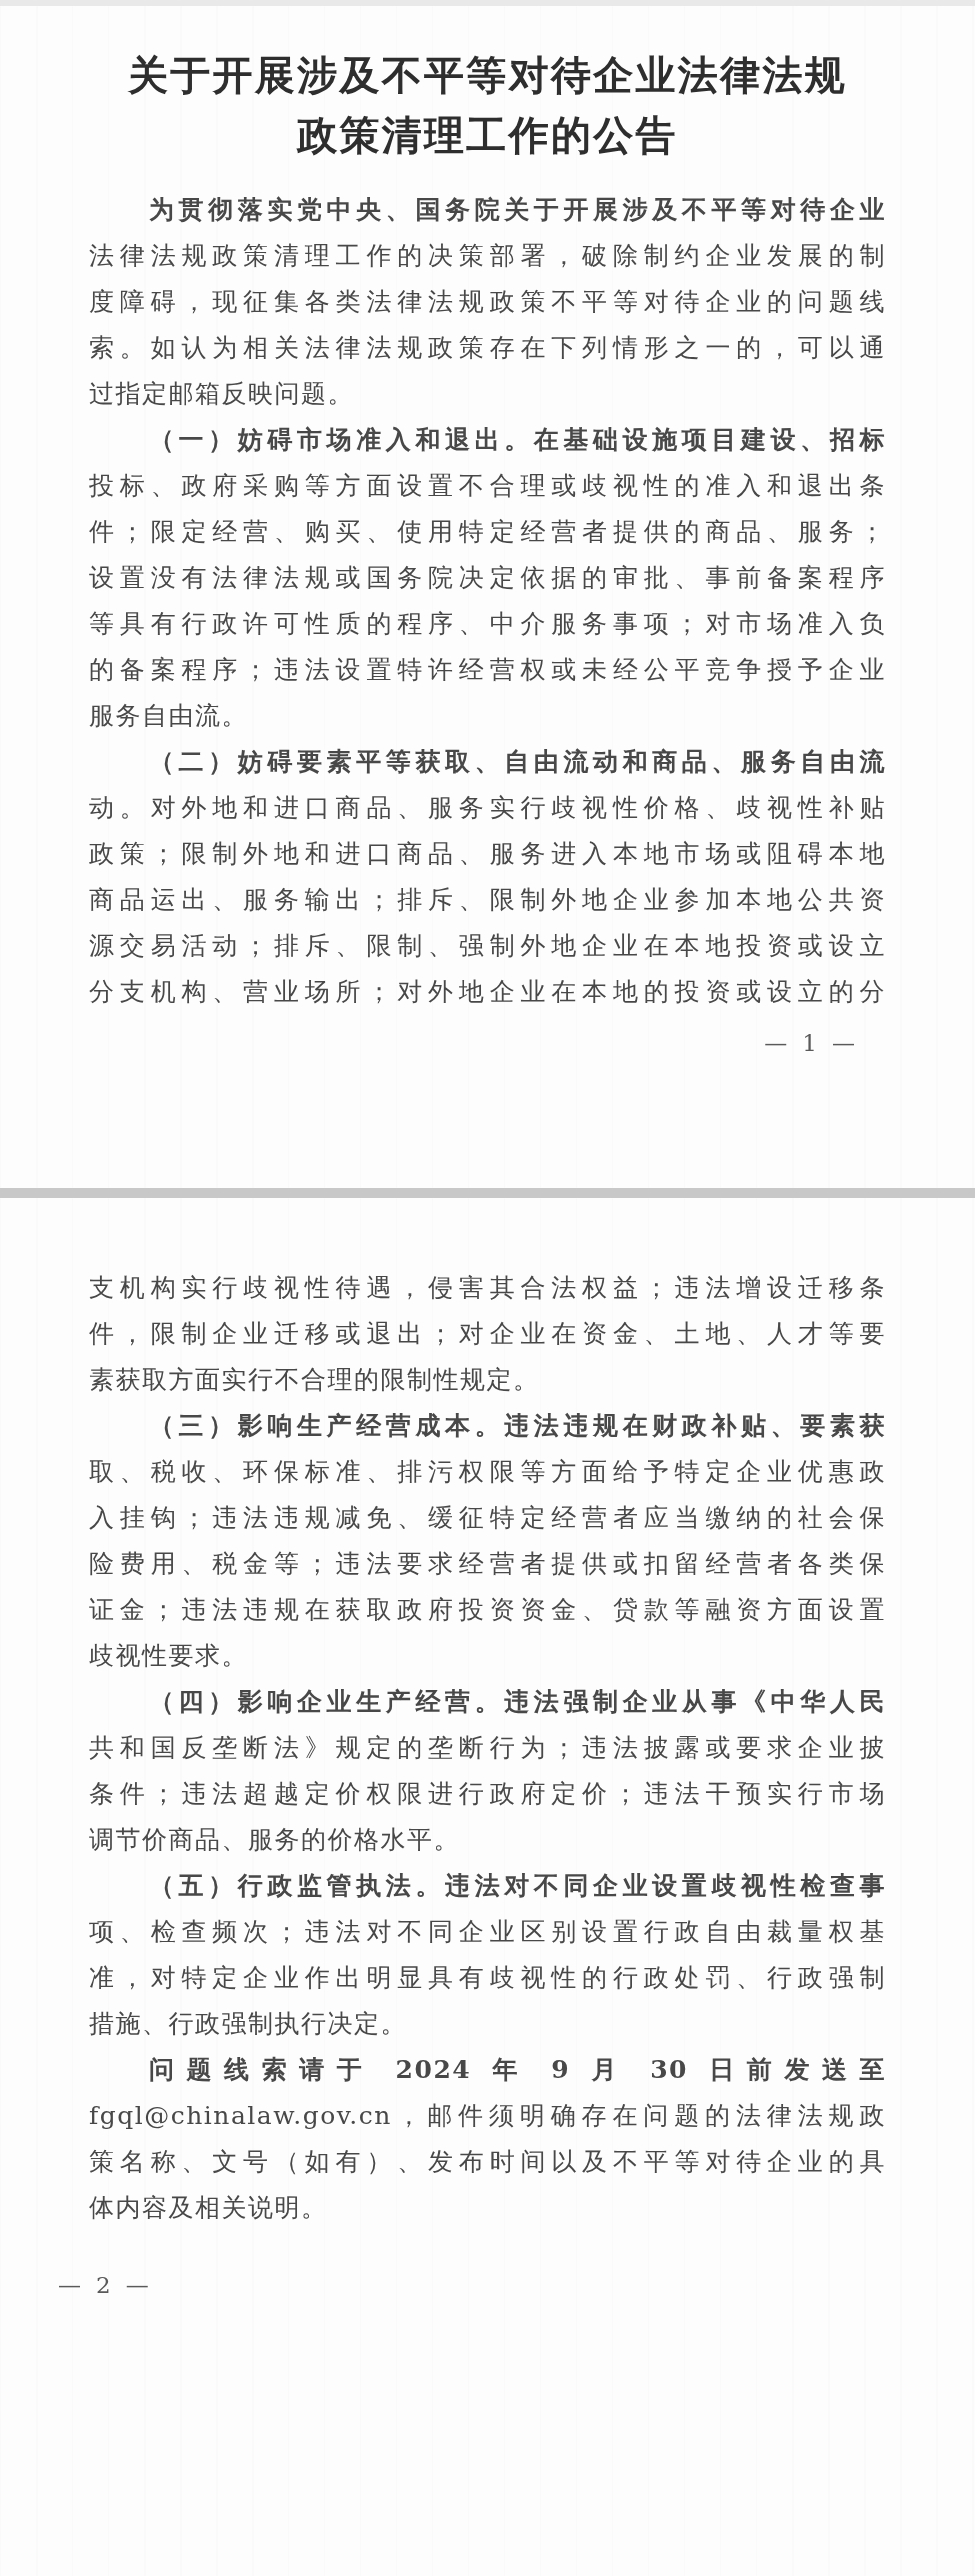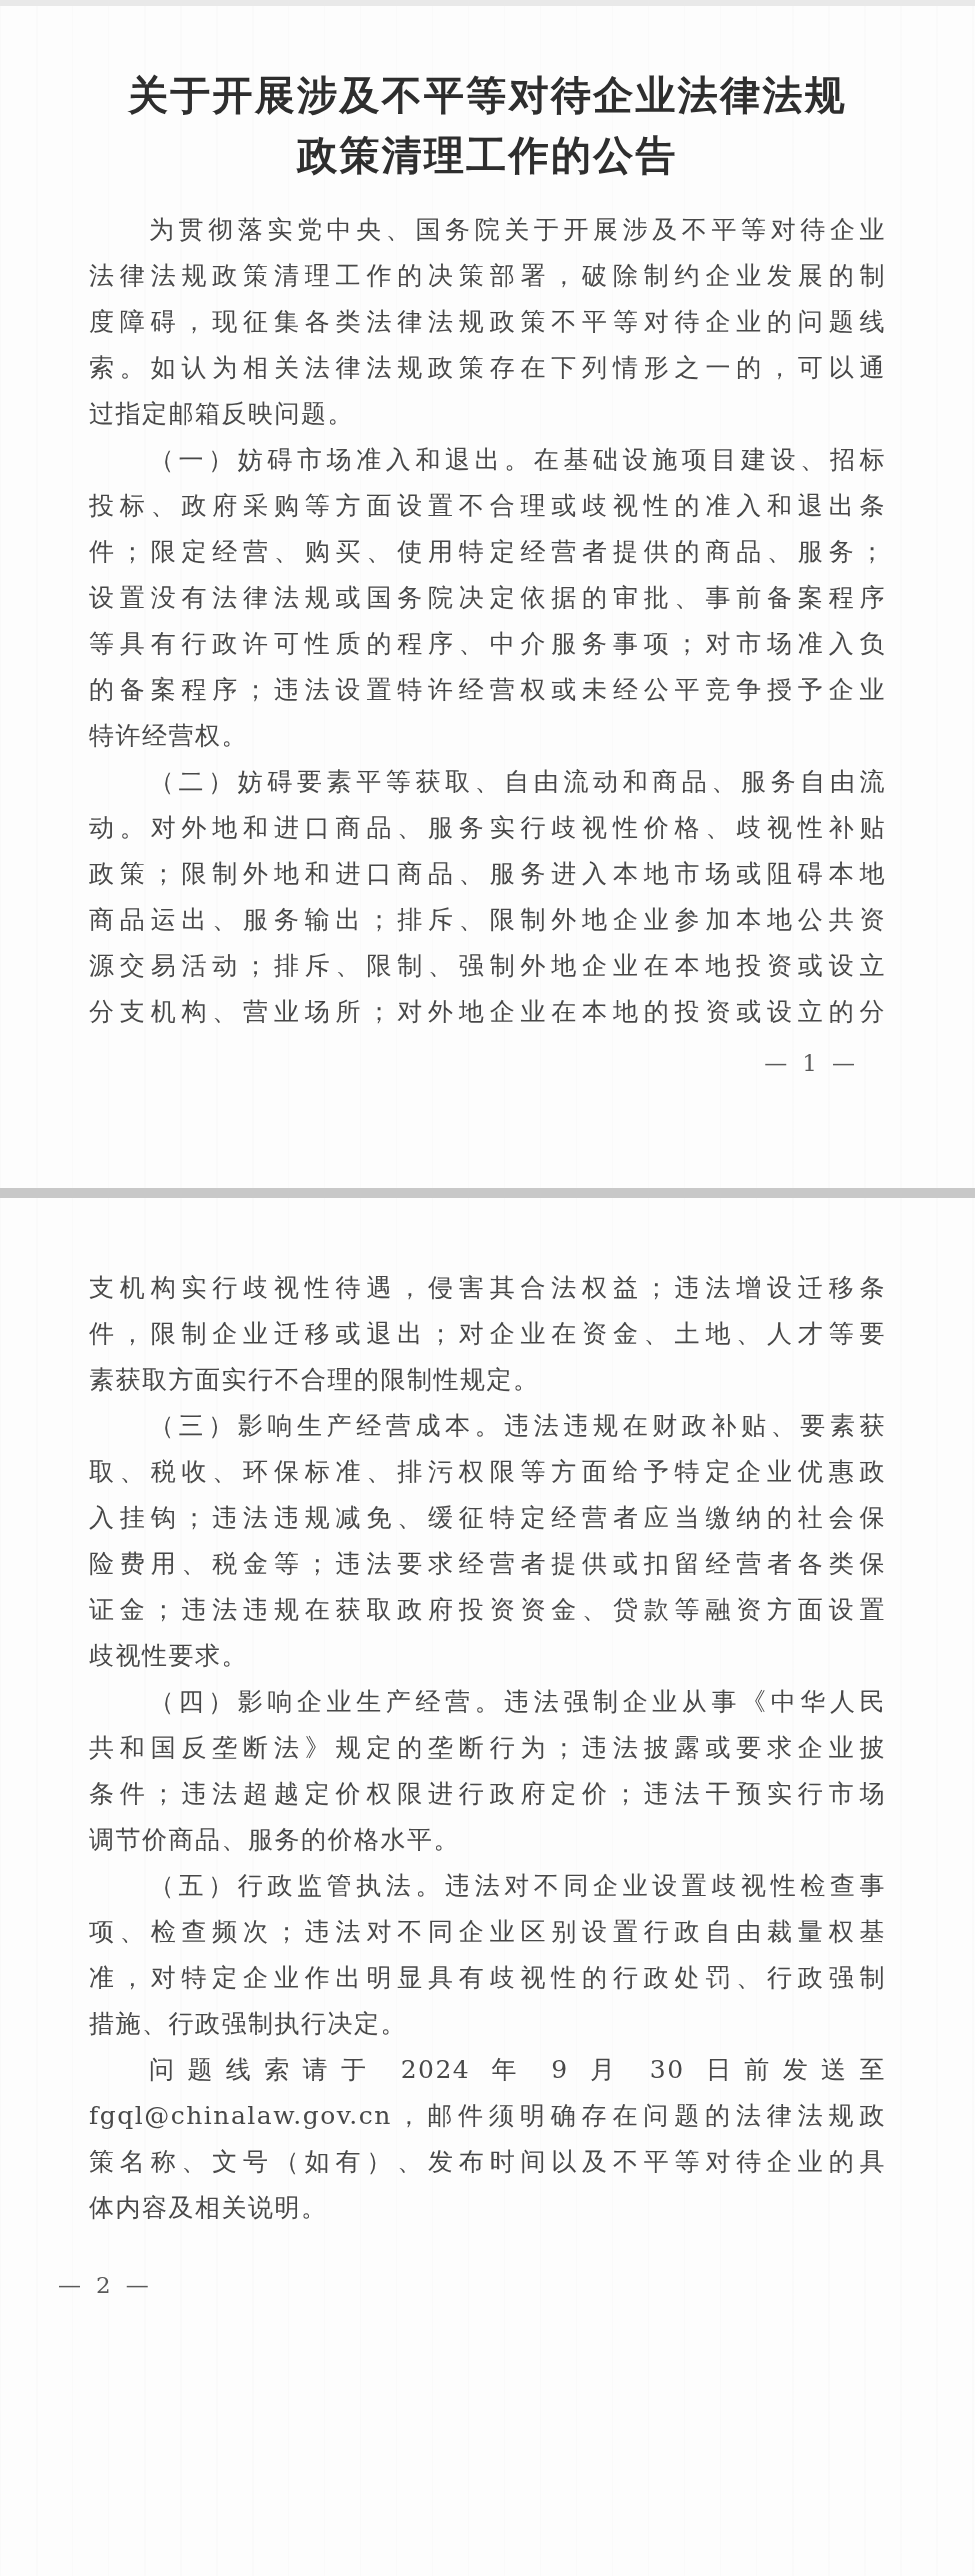--- a/index.html
+++ b/index.html
@@ -22,21 +22,21 @@
       rgba(0,0,0,0.013) 0px, rgba(0,0,0,0.013) 1.5px,
       rgba(0,0,0,0) 1.5px, rgba(0,0,0,0) 36px);
   }
   .page-1 { height: 1182px; }
   .page-divider {
     height: 10px;
     background: #c8c8c8;
   }
   .page-2 { height: 1378px; }
   .doc-title {
-    padding-top: 59px;
+    padding-top: 39px;
     text-align: center;
     font-weight: bold;
     font-size: 40px;
     line-height: 60px;
     letter-spacing: 2.3px;
     color: #2e2e2e;
   }
   .body-block {
     width: 797px;
     margin: 0 auto;
@@ -46,21 +46,21 @@
   .line {
     font-size: 25px;
     line-height: 46px;
     height: 46px;
     letter-spacing: 1.5px;
     color: #484848;
     text-align: justify;
     text-align-last: justify;
     overflow: hidden;
   }
-  .line.indent { text-indent: 60px; }
+  .line.indent { text-indent: 60px; font-weight: bold; }
   .line.short { text-align-last: left; }
   .page-footer {
     font-size: 23px;
     line-height: 34px;
     letter-spacing: 3.9px;
     color: #5a5a5a;
   }
   .footer-right {
     margin-top: 10.8px;
     text-align: right;
@@ -88,21 +88,21 @@
         <div class="line">法律法规政策清理工作的决策部署，破除制约企业发展的制</div>
         <div class="line">度障碍，现征集各类法律法规政策不平等对待企业的问题线</div>
         <div class="line">索。如认为相关法律法规政策存在下列情形之一的，可以通</div>
         <div class="line short">过指定邮箱反映问题。</div>
         <div class="line indent">（一）妨碍市场准入和退出。在基础设施项目建设、招标</div>
         <div class="line">投标、政府采购等方面设置不合理或歧视性的准入和退出条</div>
         <div class="line">件；限定经营、购买、使用特定经营者提供的商品、服务；</div>
         <div class="line">设置没有法律法规或国务院决定依据的审批、事前备案程序</div>
         <div class="line">等具有行政许可性质的程序、中介服务事项；对市场准入负</div>
         <div class="line">的备案程序；违法设置特许经营权或未经公平竞争授予企业</div>
-        <div class="line short">特许经营权。</div>
+        <div class="line short">服务自由流。</div>
         <div class="line indent">（二）妨碍要素平等获取、自由流动和商品、服务自由流</div>
         <div class="line">动。对外地和进口商品、服务实行歧视性价格、歧视性补贴</div>
         <div class="line">政策；限制外地和进口商品、服务进入本地市场或阻碍本地</div>
         <div class="line">商品运出、服务输出；排斥、限制外地企业参加本地公共资</div>
         <div class="line">源交易活动；排斥、限制、强制外地企业在本地投资或设立</div>
         <div class="line">分支机构、营业场所；对外地企业在本地的投资或设立的分</div>
       </div>
     <div class="page-footer footer-right">— 1 —</div>
   </div>
 

